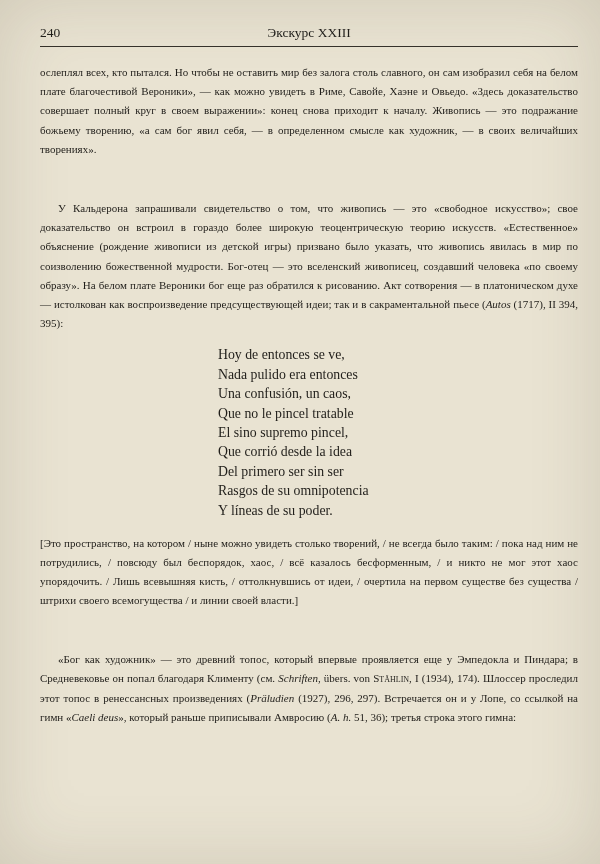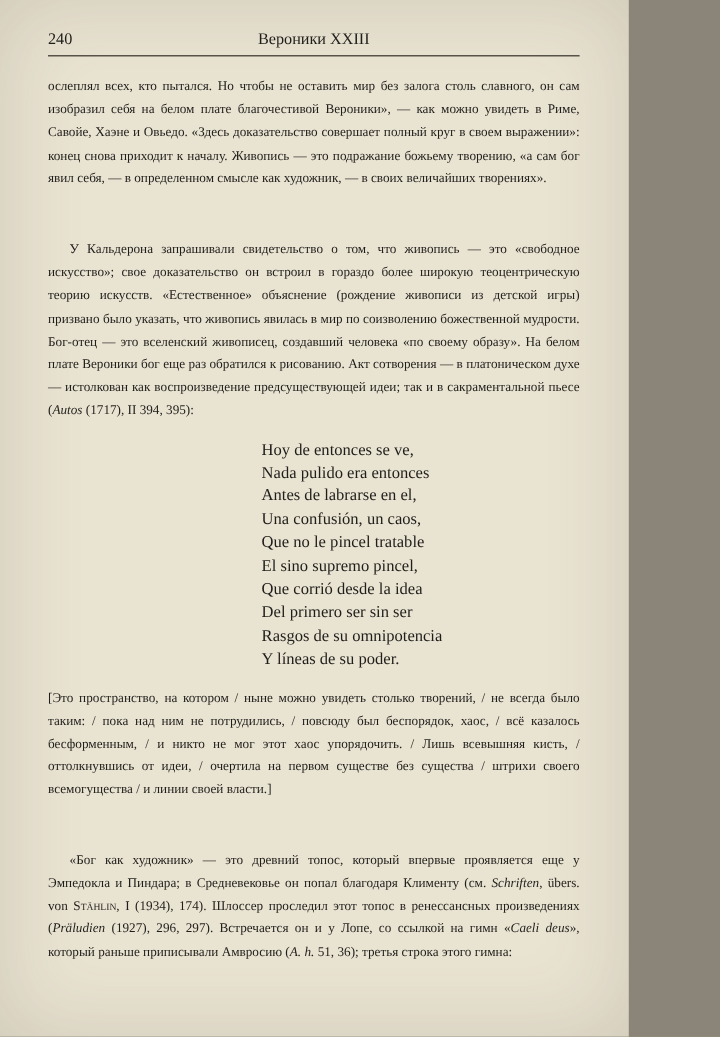--- a/index.html
+++ b/index.html
@@ -2,26 +2,26 @@
 <html style="--page-bg: #e9e3d2; --text: #201e1a;"><head>
 <meta charset="utf-8">
 <style>
   html, body {
     margin: 0;
     padding: 0;
     background: #8a8578;
   }
   .page {
     position: relative;
-    width: 524px;
+    width: 600px;
     height: 864px;
     box-sizing: border-box;
     background: var(--page-bg, #e9e3d2);
     box-shadow: inset 0 0 70px rgba(95, 85, 62, 0.18);
-    padding: 24px 41px 0 40px;
+    padding: 24px 22px 0 40px;
     font-family: "Liberation Serif", "DejaVu Serif", serif;
     color: var(--text, #201e1a);
     overflow: hidden;
   }
   .page-header {
     display: flex;
     align-items: baseline;
     font-size: 13.5px;
     line-height: 17px;
   }
@@ -56,36 +56,35 @@
   }
   .closing { margin-top: 20px; }
 </style>
 </head>
 <body>
 
 <div class="page">
 
   <header class="page-header">
     <span class="page-number">240</span>
-    <span class="running-head">Вероники XXIII</span>
+    <span class="running-head">Экскурс XXIII</span>
     <span class="header-spacer"></span>
   </header>
 
   <hr class="header-rule">
 
   <main class="page-body">
 
     <p class="para"><span>ослеплял всех, кто пытался. Но чтобы не оставить мир без залога столь славного, он сам изобразил себя на белом плате благочестивой Вероники», — как можно увидеть в Риме, Савойе, Хаэне и Овьедо. «Здесь доказательство совершает полный круг в своем выражении»: конец снова приходит к началу. Живопись — это подражание божьему творению, «а сам бог явил себя, — в определенном смысле как художник, — в своих величайших творениях».</span></p>
 
     <p class="para indent"><span>У Кальдерона запрашивали свидетельство о том, что живопись — это «свободное искусство»; свое доказательство он встроил в гораздо более широкую теоцентрическую теорию искусств. «Естественное» объяснение (рождение живописи из детской игры) призвано было указать, что живопись явилась в мир по соизволению божественной мудрости. Бог-отец — это вселенский живописец, создавший человека «по своему образу». На белом плате Вероники бог еще раз обратился к рисованию. Акт сотворения — в платоническом духе — истолкован как воспроизведение предсуществующей идеи; так и в сакраментальной пьесе (</span><span class="it">Autos</span><span> (1717), II 394, 395):</span></p>
 
     <div class="verse">
         <div class="verse-line">Hoy de entonces se ve,</div>
         <div class="verse-line">Nada pulido era entonces</div>
-        <div class="verse-line">Antes de labrarse en el,</div>
         <div class="verse-line">Una confusión, un caos,</div>
         <div class="verse-line">Que no le pincel tratable</div>
         <div class="verse-line">El sino supremo pincel,</div>
         <div class="verse-line">Que corrió desde la idea</div>
         <div class="verse-line">Del primero ser sin ser</div>
         <div class="verse-line">Rasgos de su omnipotencia</div>
         <div class="verse-line">Y líneas de su poder.</div>
       </div>
 
     <p class="para translation"><span>[Это пространство, на котором / ныне можно увидеть столько творений, / не всегда было таким: / пока над ним не потрудились, / повсюду был беспорядок, хаос, / всё казалось бесформенным, / и никто не мог этот хаос упорядочить. / Лишь всевышняя кисть, / оттолкнувшись от идеи, / очертила на первом существе без существа / штрихи своего всемогущества / и линии своей власти.]</span></p>

